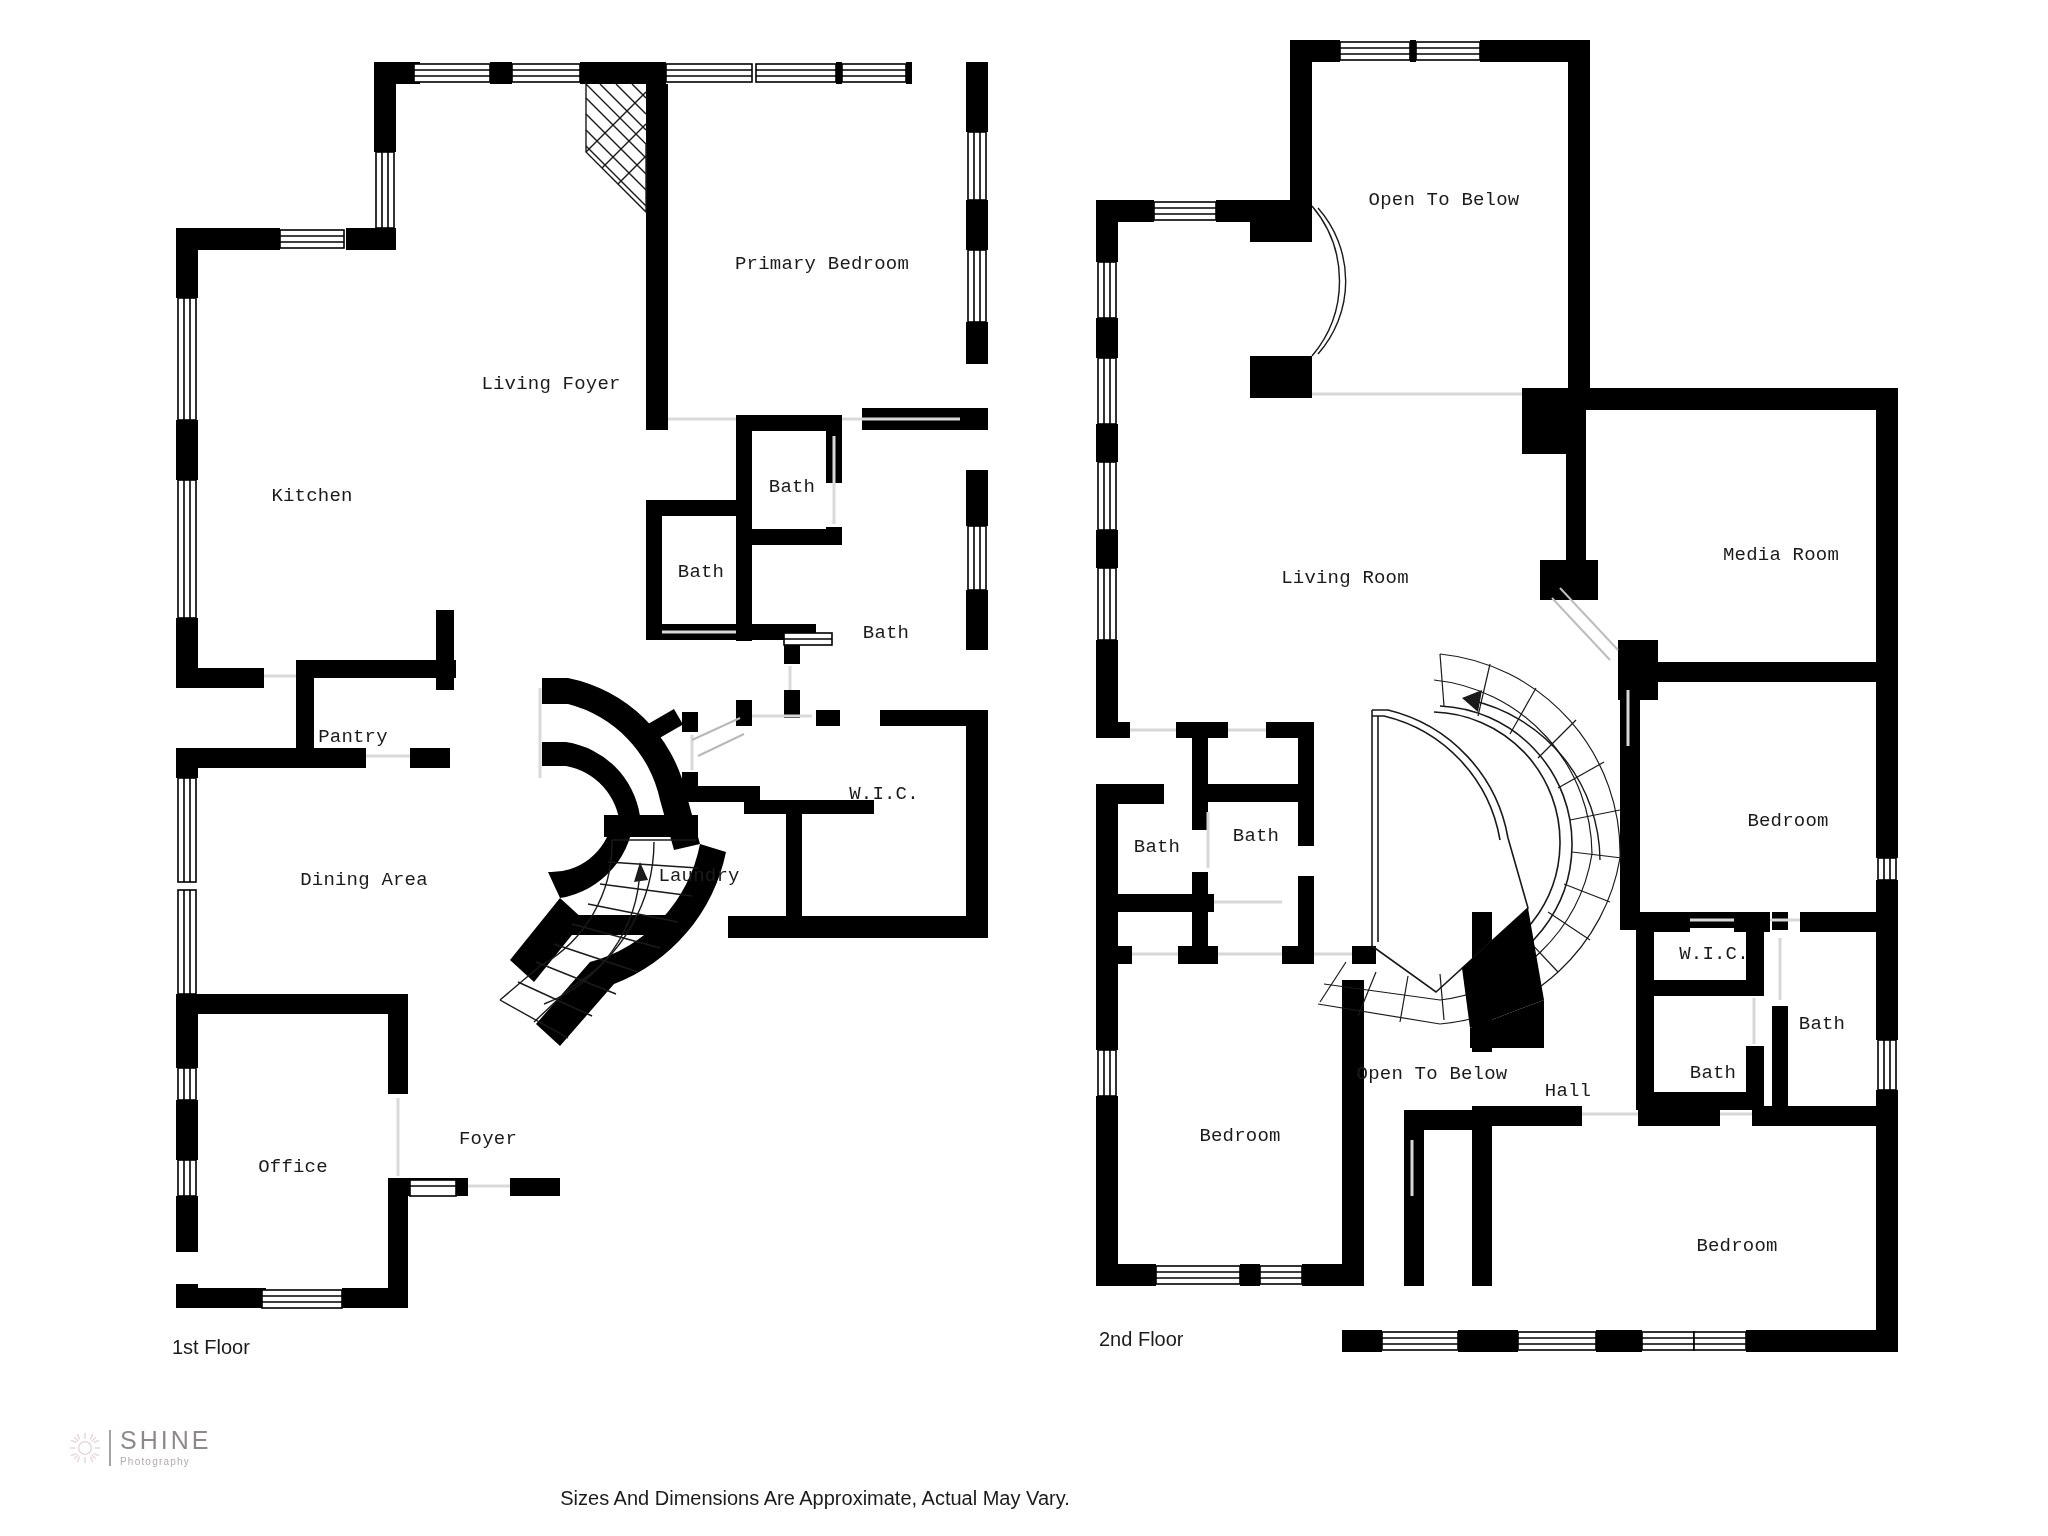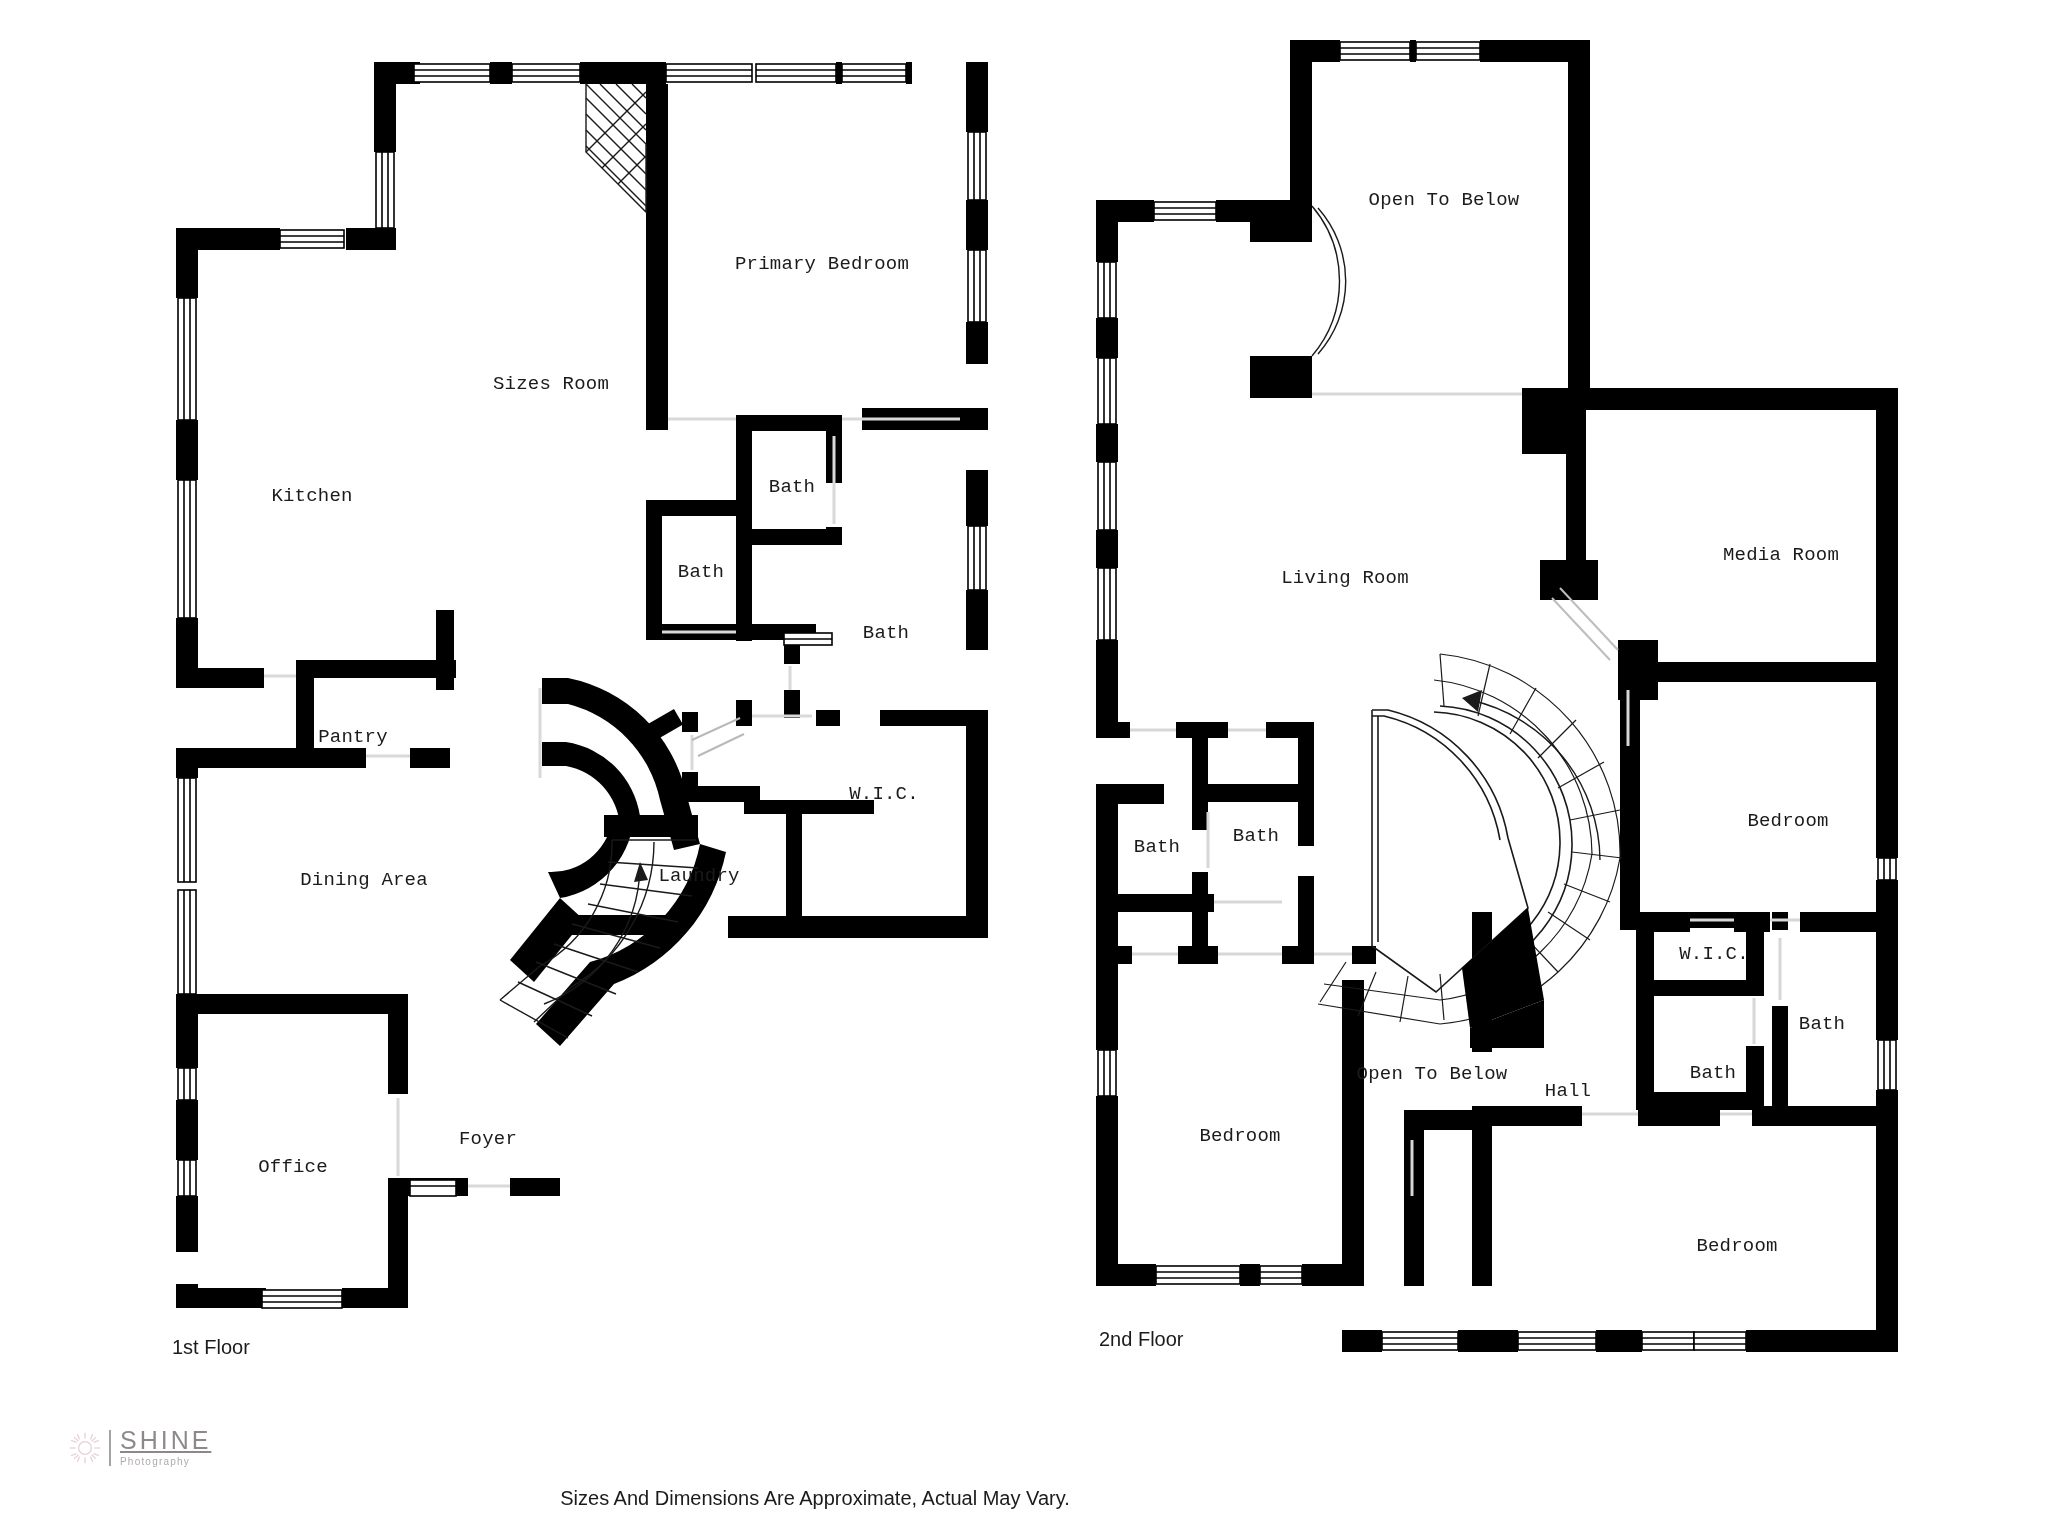--- a/index.html
+++ b/index.html
@@ -67,21 +67,20 @@
   #watermark .wm-text {
     display: flex;
     flex-direction: column;
     justify-content: center;
   }
   #watermark .wm-shine {
     font-size: 25px;
     letter-spacing: 3px;
     color: #4a4145;
     line-height: 1;
-    text-decoration: underline;
   }
   #watermark .wm-photo {
     font-size: 10px;
     letter-spacing: 1.2px;
     color: #7d737a;
     line-height: 1;
     margin-top: 4px;
   }
 </style>
 </head>
@@ -548,21 +547,21 @@
       <path d="M 1470 1028 L 1544 1000 L 1544 1048 L 1470 1048 Z" fill="#000000"></path>
 
       <g stroke="#bdbdbd" stroke-width="2" fill="none">
         <line x1="1560" y1="588" x2="1618" y2="650"></line>
         <line x1="1552" y1="598" x2="1610" y2="660"></line>
       </g>
     </g>
   </g>
 </svg>
 
-<div class="room-label" style="left:551px;top:384px">Sizes Room</div>
+<div class="room-label" style="left:551px;top:384px">Living Foyer</div>
 <div class="room-label" style="left:822px;top:264px">Primary Bedroom</div>
 <div class="room-label" style="left:312px;top:496px">Kitchen</div>
 <div class="room-label" style="left:792px;top:487px">Bath</div>
 <div class="room-label" style="left:701px;top:572px">Bath</div>
 <div class="room-label" style="left:886px;top:633px">Bath</div>
 <div class="room-label" style="left:353px;top:737px">Pantry</div>
 <div class="room-label" style="left:884px;top:794px">W.I.C.</div>
 <div class="room-label" style="left:364px;top:880px">Dining Area</div>
 <div class="room-label" style="left:699px;top:876px">Laundry</div>
 <div class="room-label" style="left:488px;top:1139px">Foyer</div>

